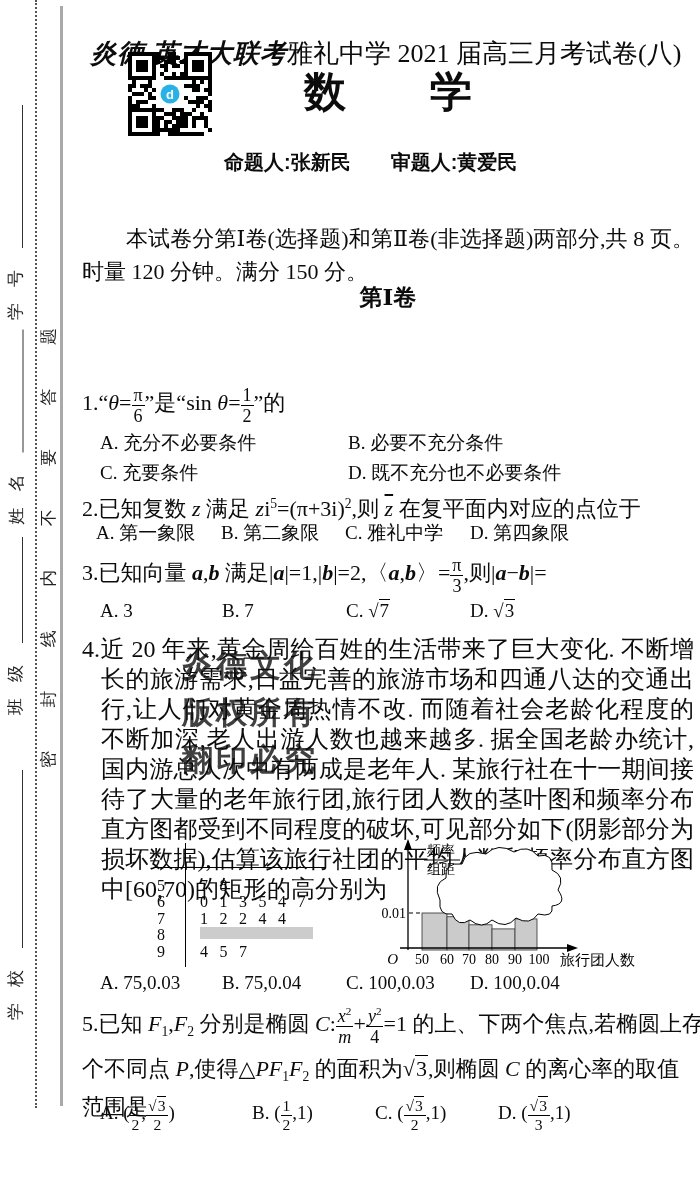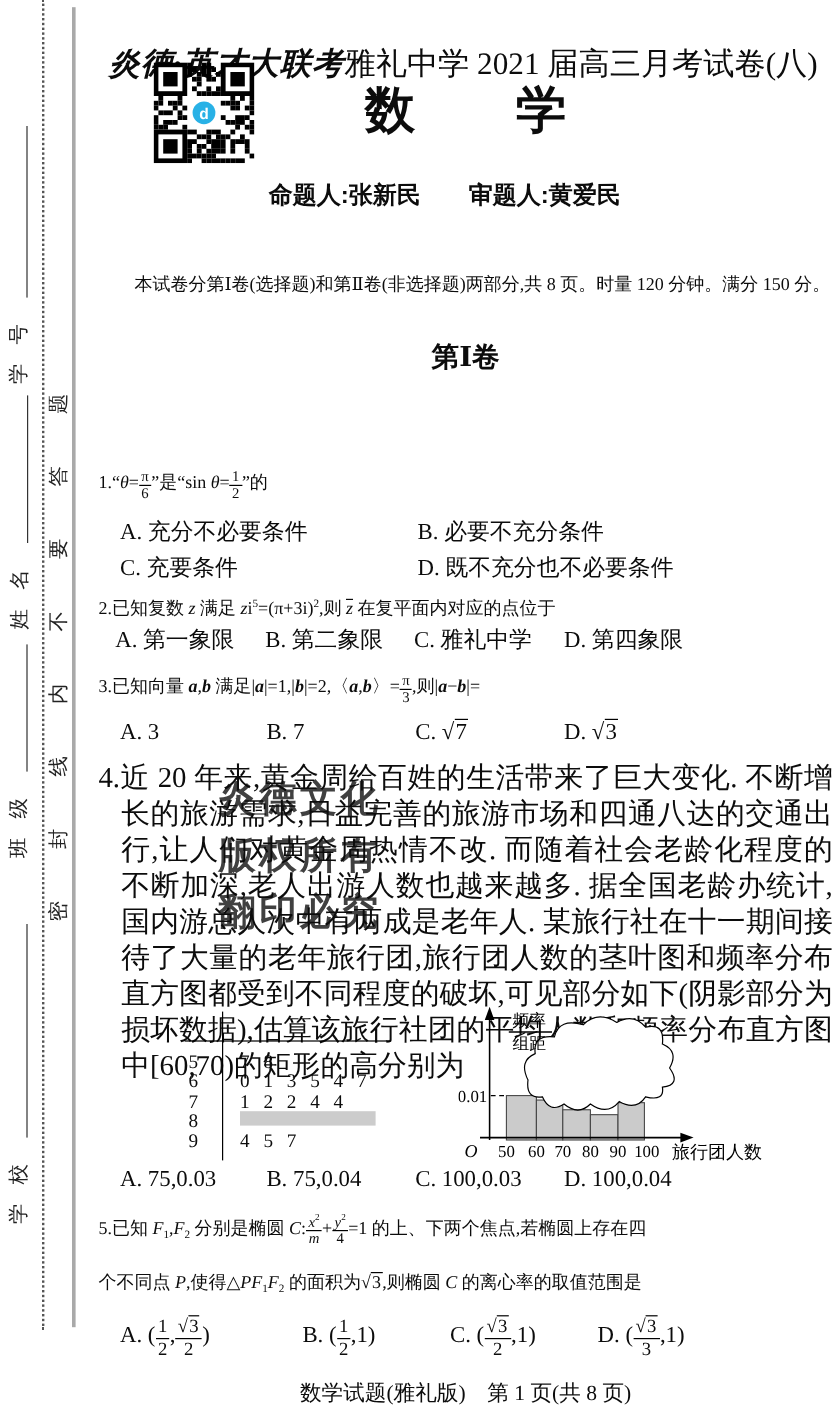--- a/index.html
+++ b/index.html
@@ -22,21 +22,21 @@
       font-size:26px;white-space:nowrap;z-index:1;margin-top:24px;}
   .exam-title .series{font-weight:bold;font-style:italic;letter-spacing:1px;}
   .subject{position:absolute;left:82px;top:64px;width:612px;text-align:center;
       font-family:"Liberation Sans",sans-serif;font-weight:bold;font-size:42px;z-index:1;}
   .setters{position:absolute;left:224px;top:149px;font-family:"Liberation Sans",sans-serif;
       font-weight:bold;font-size:20px;z-index:1;}
   .score{position:absolute;left:503px;top:183px;font-family:"Liberation Sans",sans-serif;
       font-weight:bold;font-size:19px;z-index:1;}
   .score-line{display:inline-block;width:112px;height:16px;border-bottom:1.6px solid #000;}
   
-  .blk{position:absolute;left:82px;width:612px;font-size:15px;line-height:30px;z-index:1;}
+  .blk{position:absolute;left:82px;width:612px;font-size:22px;line-height:30px;z-index:1;}
   .intro{top:222px;line-height:33px;text-indent:2em;text-align:justify;}
   .part-title{top:283px;text-align:center;font-size:23px;font-weight:bold;}
   .sect{top:320px;font-family:"Liberation Sans",sans-serif;font-weight:bold;
         line-height:35px;text-align:justify;}
   .q1stem{top:379px;height:48px;line-height:48px;white-space:nowrap;}
   .q2stem{top:489px;}
   .q3stem{top:550px;height:46px;line-height:46px;white-space:nowrap;}
   .q4stem{top:622px;font-size:24px;line-height:30px;height:215px;
           padding-left:19px;text-indent:-19px;text-align:justify;box-sizing:border-box;margin-top:12px;}
   .q5stem1{top:1000px;height:48px;line-height:48px;white-space:nowrap;}
@@ -347,14 +347,13 @@
 
   <div class="blk q5stem1">5.已知 <span class="it">F</span><sub>1</sub>,<span class="it">F</span><sub>2</sub> 分别是椭圆 <span class="it">C</span>:<span class="frac"><span class="fn"><span class="it">x</span><sup>2</sup></span><span class="fd"><span class="it">m</span></span></span>+<span class="frac"><span class="fn"><span class="it">y</span><sup>2</sup></span><span class="fd">4</span></span>=1 的上、下两个焦点,若椭圆上存在四</div>
   <div class="blk q5stem2">个不同点 <span class="it">P</span>,使得△<span class="it">P</span><span class="it">F</span><sub>1</sub><span class="it">F</span><sub>2</sub> 的面积为√<span class="rad">3</span>,则椭圆 <span class="it">C</span> 的离心率的取值范围是</div>
   <div class="optrow tall" style="top:1088px;">
     <span class="opt" style="left:18px;">A. (<span class="frac"><span class="fn">1</span><span class="fd">2</span></span>,<span class="frac"><span class="fn">√<span class="rad">3</span></span><span class="fd">2</span></span>)</span>
     <span class="opt" style="left:170px;">B. (<span class="frac"><span class="fn">1</span><span class="fd">2</span></span>,1)</span>
     <span class="opt" style="left:293px;">C. (<span class="frac"><span class="fn">√<span class="rad">3</span></span><span class="fd">2</span></span>,1)</span>
     <span class="opt" style="left:416px;">D. (<span class="frac"><span class="fn">√<span class="rad">3</span></span><span class="fd">3</span></span>,1)</span>
   </div>
 
-  <div class="blk footer">数学试题(雅礼版)　第 1 页(共 8 页)</div>
 </div>
 
 </body></html>

